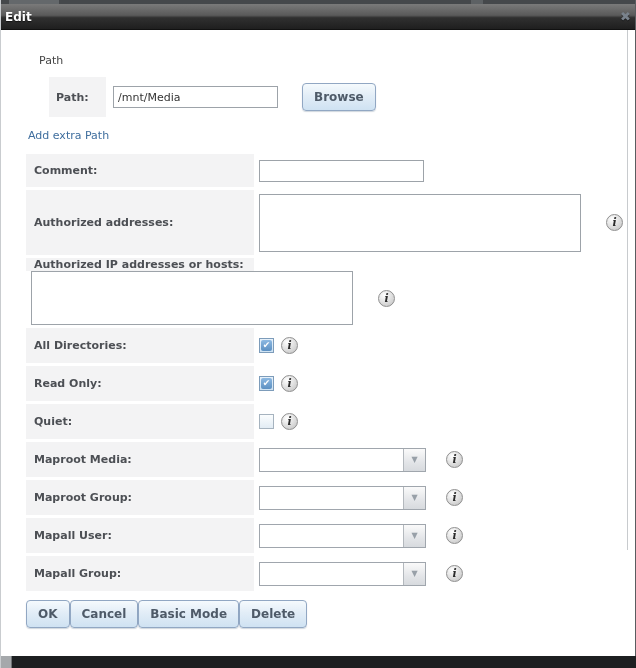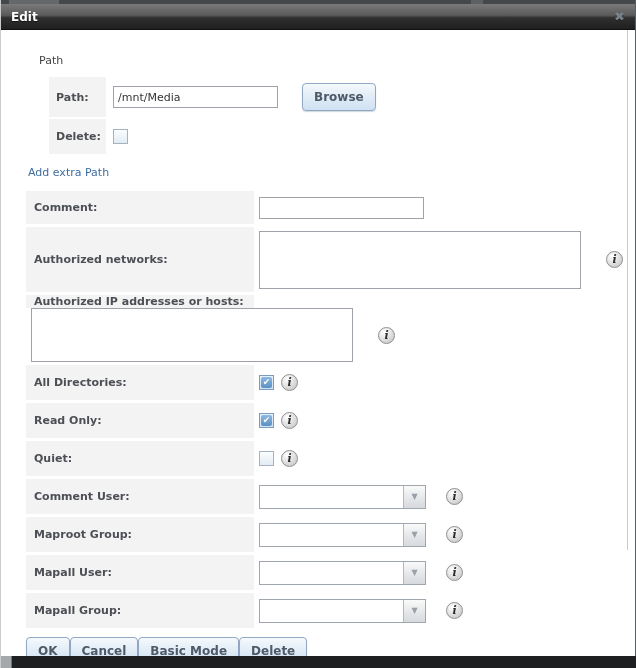--- a/index.html
+++ b/index.html
@@ -5,21 +5,21 @@
   html,body{margin:0;padding:0;background:#ffffff;}
   body{width:636px;height:668px;overflow:hidden;font-family:"DejaVu Sans","Liberation Sans",sans-serif;font-size:11px;color:#4c4f54;}
   .screen{position:relative;width:636px;height:668px;box-sizing:border-box;border-left:1px solid #c9cccf;border-right:1px solid #5a5d60;background:#fff;}
 
   
   .top-strip{height:4px;background:#45484b;position:relative;}
   .top-strip .tab-seg{position:absolute;left:8px;top:0;width:50px;height:4px;background:#64686b;}
   .top-strip .seg2{position:absolute;left:470px;top:0;width:12px;height:4px;background:#5d6164;}
 
   
-  .titlebar{height:26px;background:linear-gradient(180deg,#7a7a7a 0%,#5a5a5a 45%,#303030 55%,#1f1f1f 100%);display:flex;align-items:center;justify-content:space-between;padding:0 10px;box-sizing:border-box;border-bottom:1px solid #111;}
+  .titlebar{height:26px;background:linear-gradient(180deg,#7a7a7a 0%,#5a5a5a 45%,#303030 55%,#1f1f1f 100%);display:flex;align-items:center;justify-content:space-between;padding:0 4px;box-sizing:border-box;border-bottom:1px solid #111;}
   .titlebar .title{color:#ffffff;font-weight:bold;font-size:12px;text-shadow:0 1px 1px rgba(0,0,0,.6);}
   .close-x{color:#79828c;font-size:13px;line-height:13px;cursor:pointer;text-shadow:0 1px 0 rgba(0,0,0,.5);}
 
   
   .dialog-body{position:relative;background:#fff;height:520px;box-sizing:border-box;padding:24px 0 0 25px;}
   .inner-edge{position:absolute;top:0;right:7px;width:1px;height:100%;background:#c8cbce;}
 
   .path-legend{margin:0 0 10px 13px;color:#444;font-weight:normal;}
 
   .path-fieldset .p-row{display:flex;align-items:center;margin:0 0 2px 23px;}
@@ -93,39 +93,33 @@
     <div class="path-legend">Path</div>
 
     <div class="path-fieldset">
       <div class="p-row">
         <div class="p-label">Path:</div>
         <div class="p-ctrl">
           <input class="txt" type="text" value="/mnt/Media" style="">
           <button class="btn browse-btn">Browse</button>
         </div>
       </div>
-      <div class="p-row del">
-        <div class="p-label">Delete:</div>
-        <div class="p-ctrl">
-          <span class="cb"></span>
-        </div>
-      </div>
     </div>
 
     <a class="add-link">Add extra Path</a>
 
     <div id="form-rows">
         <div class="form-row h-text">
           <div class="row-label">Comment:</div>
           <div class="row-ctrl">
             <input class="txt" type="text" style="">
           </div>
         </div>
         <div class="form-row h-area1">
-          <div class="row-label">Authorized networks:</div>
+          <div class="row-label">Authorized addresses:</div>
           <div class="row-ctrl">
             <textarea class="ta" style=""></textarea>
             <span class="info-icon ml-area">
               <i>i</i>
             </span>
           </div>
         </div>
         <div class="form-row h-area2">
           <div class="row-label">Authorized IP addresses or hosts:</div>
           <div class="row-ctrl">
@@ -160,21 +154,21 @@
         <div class="form-row h-check">
           <div class="row-label">Quiet:</div>
           <div class="row-ctrl">
             <span class="cb"></span>
             <span class="info-icon ml-check">
               <i>i</i>
             </span>
           </div>
         </div>
         <div class="form-row h-select">
-          <div class="row-label">Comment User:</div>
+          <div class="row-label">Maproot Media:</div>
           <div class="row-ctrl">
             <span class="combo">
               <span class="combo-field"></span>
               <span class="combo-btn">▼</span>
             </span>
             <span class="info-icon ml-select">
               <i>i</i>
             </span>
           </div>
         </div>

